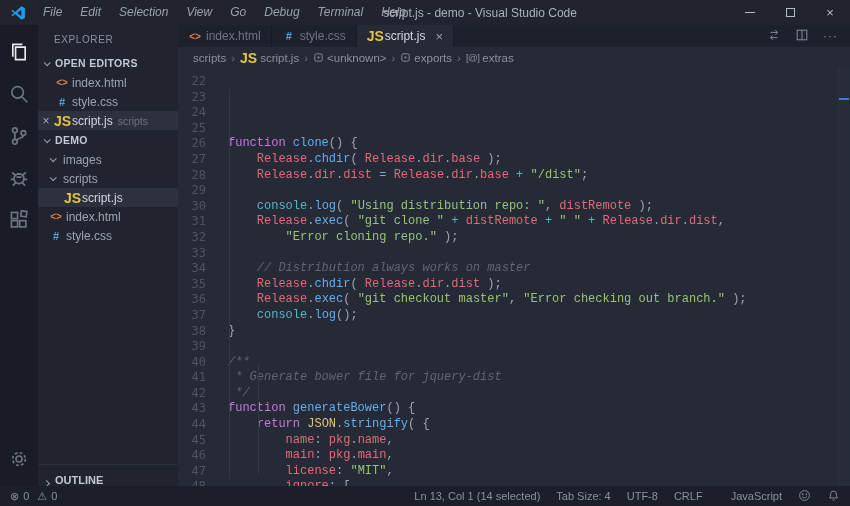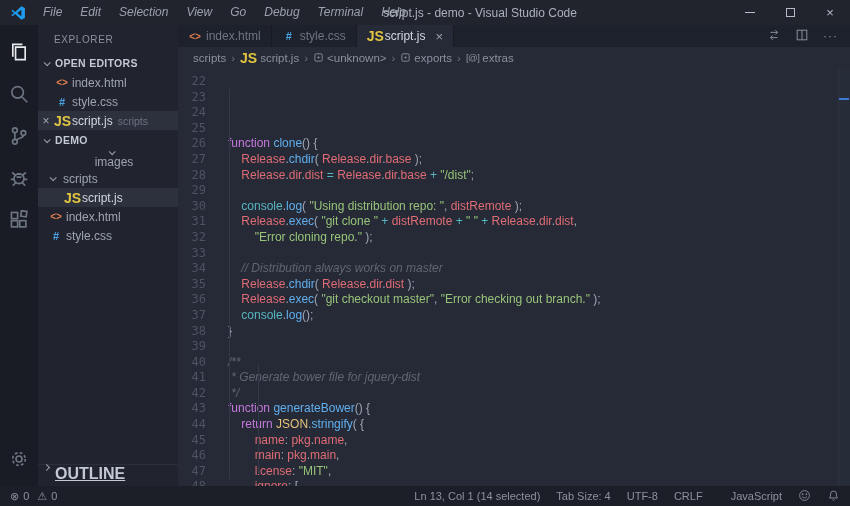--- a/index.html
+++ b/index.html
@@ -35,21 +35,21 @@
   .chev.right{transform:rotate(-45deg);}
   .sb-row{height:19px;display:flex;align-items:center;color:#9da4b0;white-space:nowrap;overflow:hidden;}
   .sb-row.selected{background:#2c313d;color:#d2d6de;}
   .sb-row .close-x{width:16px;text-align:center;color:#9da4b0;font-size:12px;flex:0 0 16px;}
   .fi{display:inline-block;width:16px;text-align:center;font-weight:bold;font-size:14px;flex:0 0 16px;font-family:"Liberation Sans",sans-serif;}
   .fi-html{font-size:10px;}
   .fi-css{font-size:11px;}
   .row-label{margin-left:2px;}
   .row-suffix{margin-left:5px;color:#6b7280;font-size:10.5px;}
   .tree-fill{flex:1;}
-  .outline-section{border-top:1px solid #2b2f3a;height:22px;display:flex;align-items:flex-start;font-size:16px;font-weight:bold;color:#c3c9d4;padding-left:4px;text-decoration:underline;}
+  .outline-section{border-top:1px solid #2b2f3a;height:22px;display:flex;align-items:flex-end;font-size:11px;font-weight:bold;color:#c3c9d4;padding-left:4px;}
   
   .editor-col{flex:1;display:flex;flex-direction:column;min-width:0;}
   .tabbar{height:22px;background:#1d212b;display:flex;align-items:stretch;flex:0 0 22px;}
   .tab{display:flex;align-items:center;padding:0 10px;color:#6e7580;border-right:1px solid #171a21;cursor:default;}
   .tab .fi{width:14px;flex:0 0 14px;}
   .tab-label{margin-left:4px;}
   .tab.active{background:#252a36;color:#d4d8e0;}
   .tab-close{margin-left:10px;color:#9aa1ad;font-size:13px;line-height:1;}
   .tab-actions{margin-left:auto;display:flex;align-items:center;gap:14px;padding-right:12px;color:#8a919e;}
   .tab-actions svg{stroke:currentColor;fill:none;stroke-width:1.1;}
@@ -57,21 +57,21 @@
   .breadcrumbs{height:21px;display:flex;align-items:center;padding-left:15px;font-size:11.5px;color:#8a919e;flex:0 0 21px;background:#252a36;}
   .bc-item{display:flex;align-items:center;gap:3px;}
   .bc-sep{margin:0 5px;color:#6c7380;}
   .bc-ico{display:inline-flex;align-items:center;}
   .bc-field{font-size:9.5px;letter-spacing:-.5px;}
   .breadcrumbs .fi{width:auto;flex:none;}
   
   .code-area{flex:1;position:relative;display:flex;overflow:hidden;background:#252a36;}
   .gutter{width:44px;flex:0 0 44px;text-align:right;padding:6px 16px 0 0;color:#4c5465;
     font-family:"DejaVu Sans Mono",monospace;font-size:12px;line-height:15.6px;}
-  .code{flex:1;position:relative;padding:6px 0 0 6px;font-family:Liberation Sans, sans-serif;
+  .code{flex:1;position:relative;padding:6px 0 0 6px;font-family:Liberation Mono, monospace;
     font-size:12px;line-height:15.6px;white-space:pre;overflow:hidden;}
   .code-line{height:15.6px;}
   .tk-cmt{font-style:italic;}
   .guide{position:absolute;width:1px;background:#323848;}
   .scrollbar{position:absolute;right:0;top:0;bottom:0;width:12px;background:#272c39;border-left:1px solid #2d3240;}
   .ov-mark{position:absolute;right:1px;width:10px;height:2px;}
   
   .statusbar{height:20px;background:#1c1f28;display:flex;align-items:center;padding:0 10px;
     font-size:11px;color:#8b929d;flex:0 0 20px;}
   .sb-left,.sb-right{display:flex;align-items:center;gap:12px;}
@@ -183,21 +183,21 @@
             <span class="fi fi-js">JS</span>
             <span class="row-label">script.js</span>
             <span class="row-suffix">scripts</span>
           </div>
         </div>
       <div class="sb-section-header">
         <span class="chev down"></span>
         <span>DEMO</span>
       </div>
       <div>
-          <div class="sb-row" style="padding-left: 10px; flex-direction: column;">
+          <div class="sb-row" style="padding-left: 10px;">
             <span class="chev down"></span>
             <span class="row-label">images</span>
           </div>
           <div class="sb-row" style="padding-left: 10px;">
             <span class="chev down"></span>
             <span class="row-label">scripts</span>
           </div>
           <div class="sb-row selected" style="padding-left: 26px;">
             <span class="fi fi-js">JS</span>
             <span class="row-label">script.js</span>

